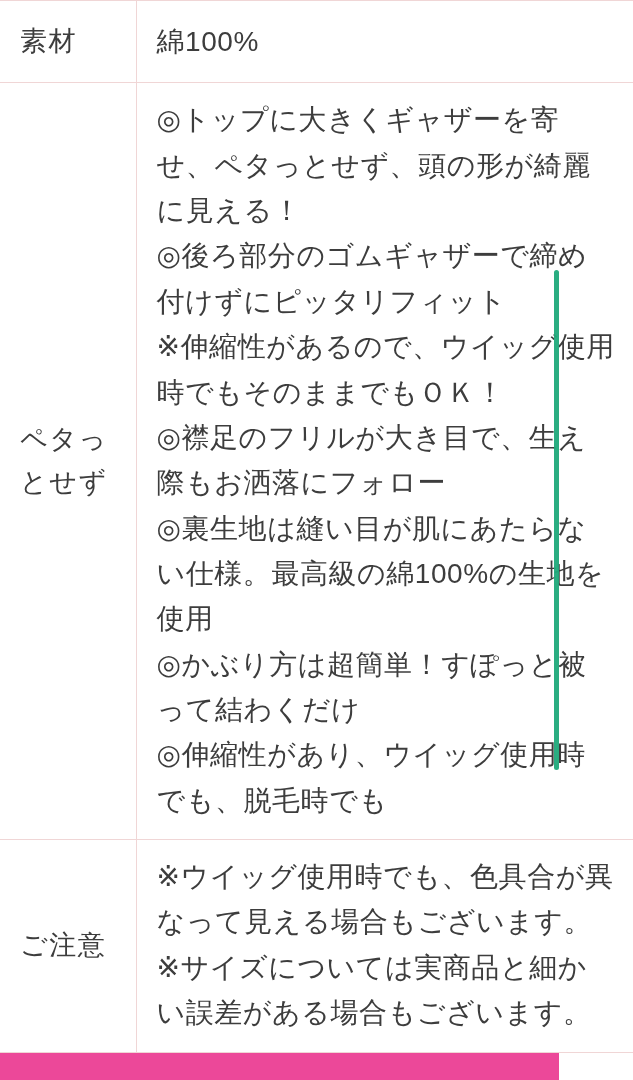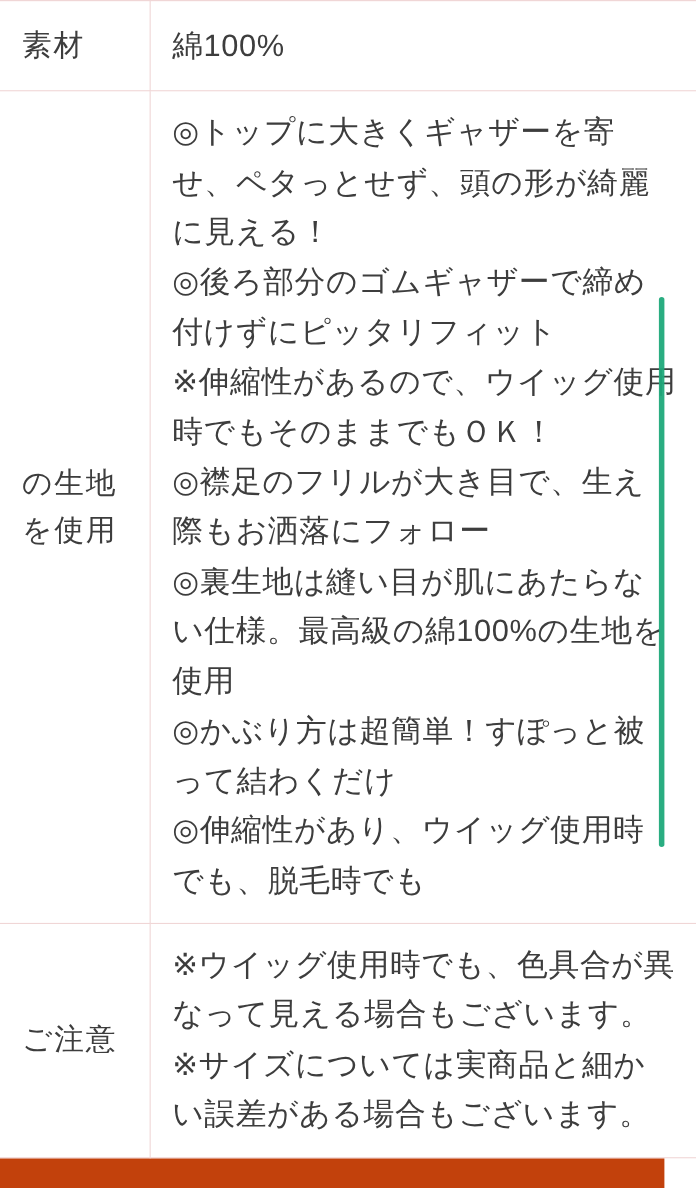--- a/index.html
+++ b/index.html
@@ -9,23 +9,23 @@
   }
   body {
     width: 633px;
     height: 1080px;
     overflow: hidden;
     font-family: "Liberation Sans", "DejaVu Sans", sans-serif;
     color: #3a3a3a;
   }
   .page {
     position: relative;
-    width: 604px;
+    width: 559px;
     height: 1080px;
-    background: #c2410c;
+    background: #ec4899;
     box-sizing: border-box;
   }
   table.spec-table {
     width: 633px;
     border-collapse: collapse;
     table-layout: fixed;
     background: #ffffff;
   }
   table.spec-table tr {
     background: #ffffff;
@@ -113,21 +113,21 @@
     <tbody>
       <tr class="row-material">
         <th class="label-cell">素材</th>
         <td class="value-cell">
           <p>綿100%</p>
         </td>
       </tr>
 
       <tr class="row-about">
         <th class="label-cell top">
-          <span class="label-wrap">の生地を使用</span>
+          <span class="label-wrap">ペタっとせず</span>
         </th>
         <td class="value-cell">
           <p>◎トップに大きくギャザーを寄せ、ペタっとせず、頭の形が綺麗に見える！
 ◎後ろ部分のゴムギャザーで締め付けずにピッタリフィット
 ※伸縮性があるので、ウイッグ使用時でもそのままでもＯＫ！
 ◎襟足のフリルが大き目で、生え際もお洒落にフォロー
 ◎裏生地は縫い目が肌にあたらない仕様。最高級の綿100%の生地を使用
 ◎かぶり方は超簡単！すぽっと被って結わくだけ
 ◎伸縮性があり、ウイッグ使用時でも、脱毛時でも</p>
         </td>

